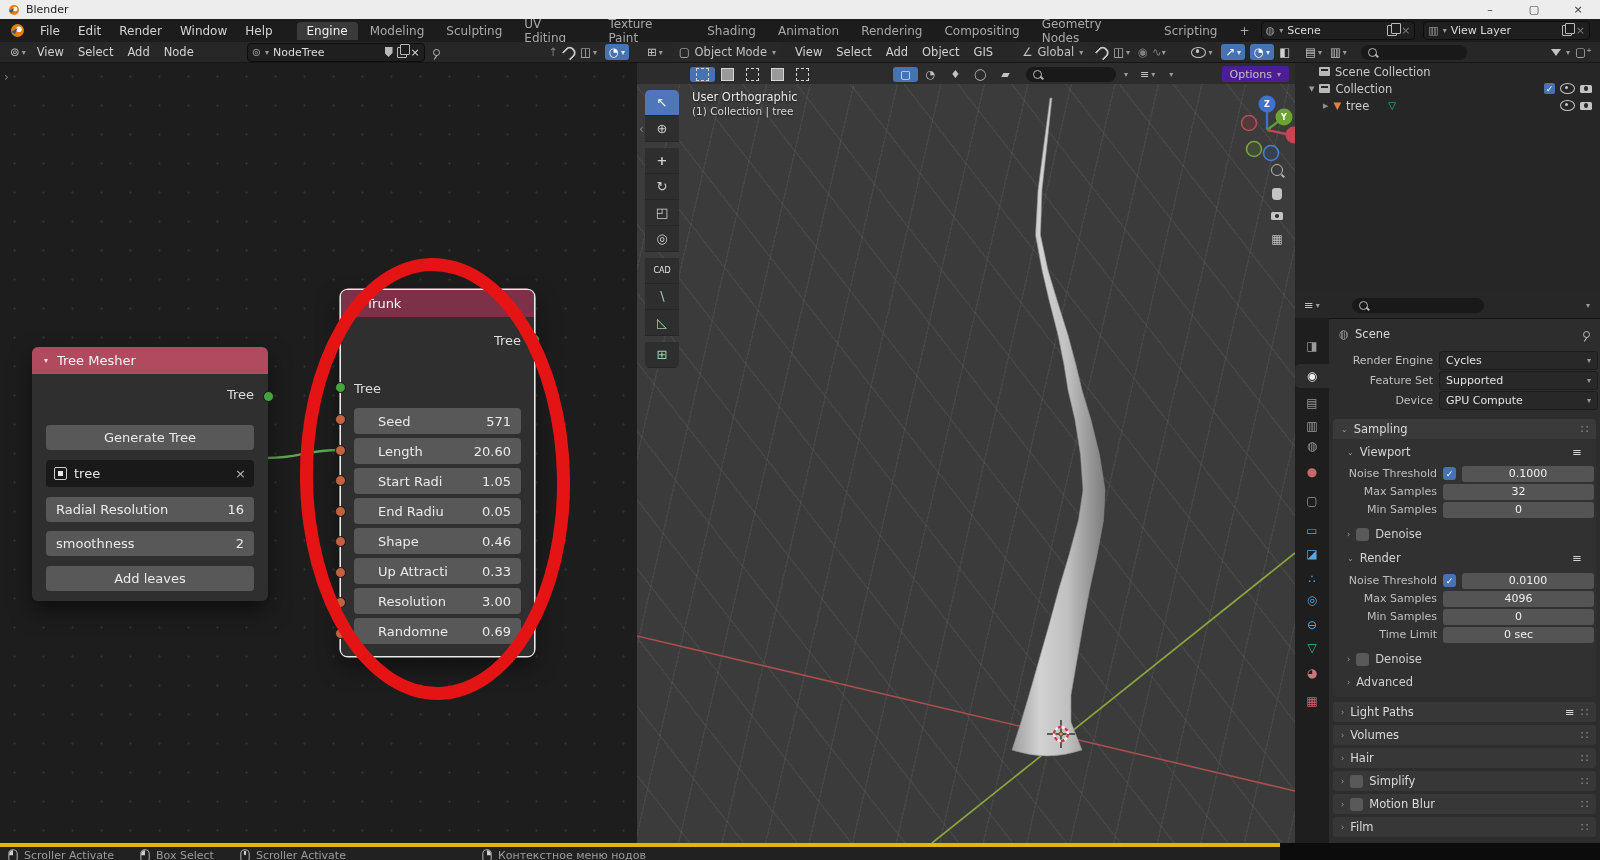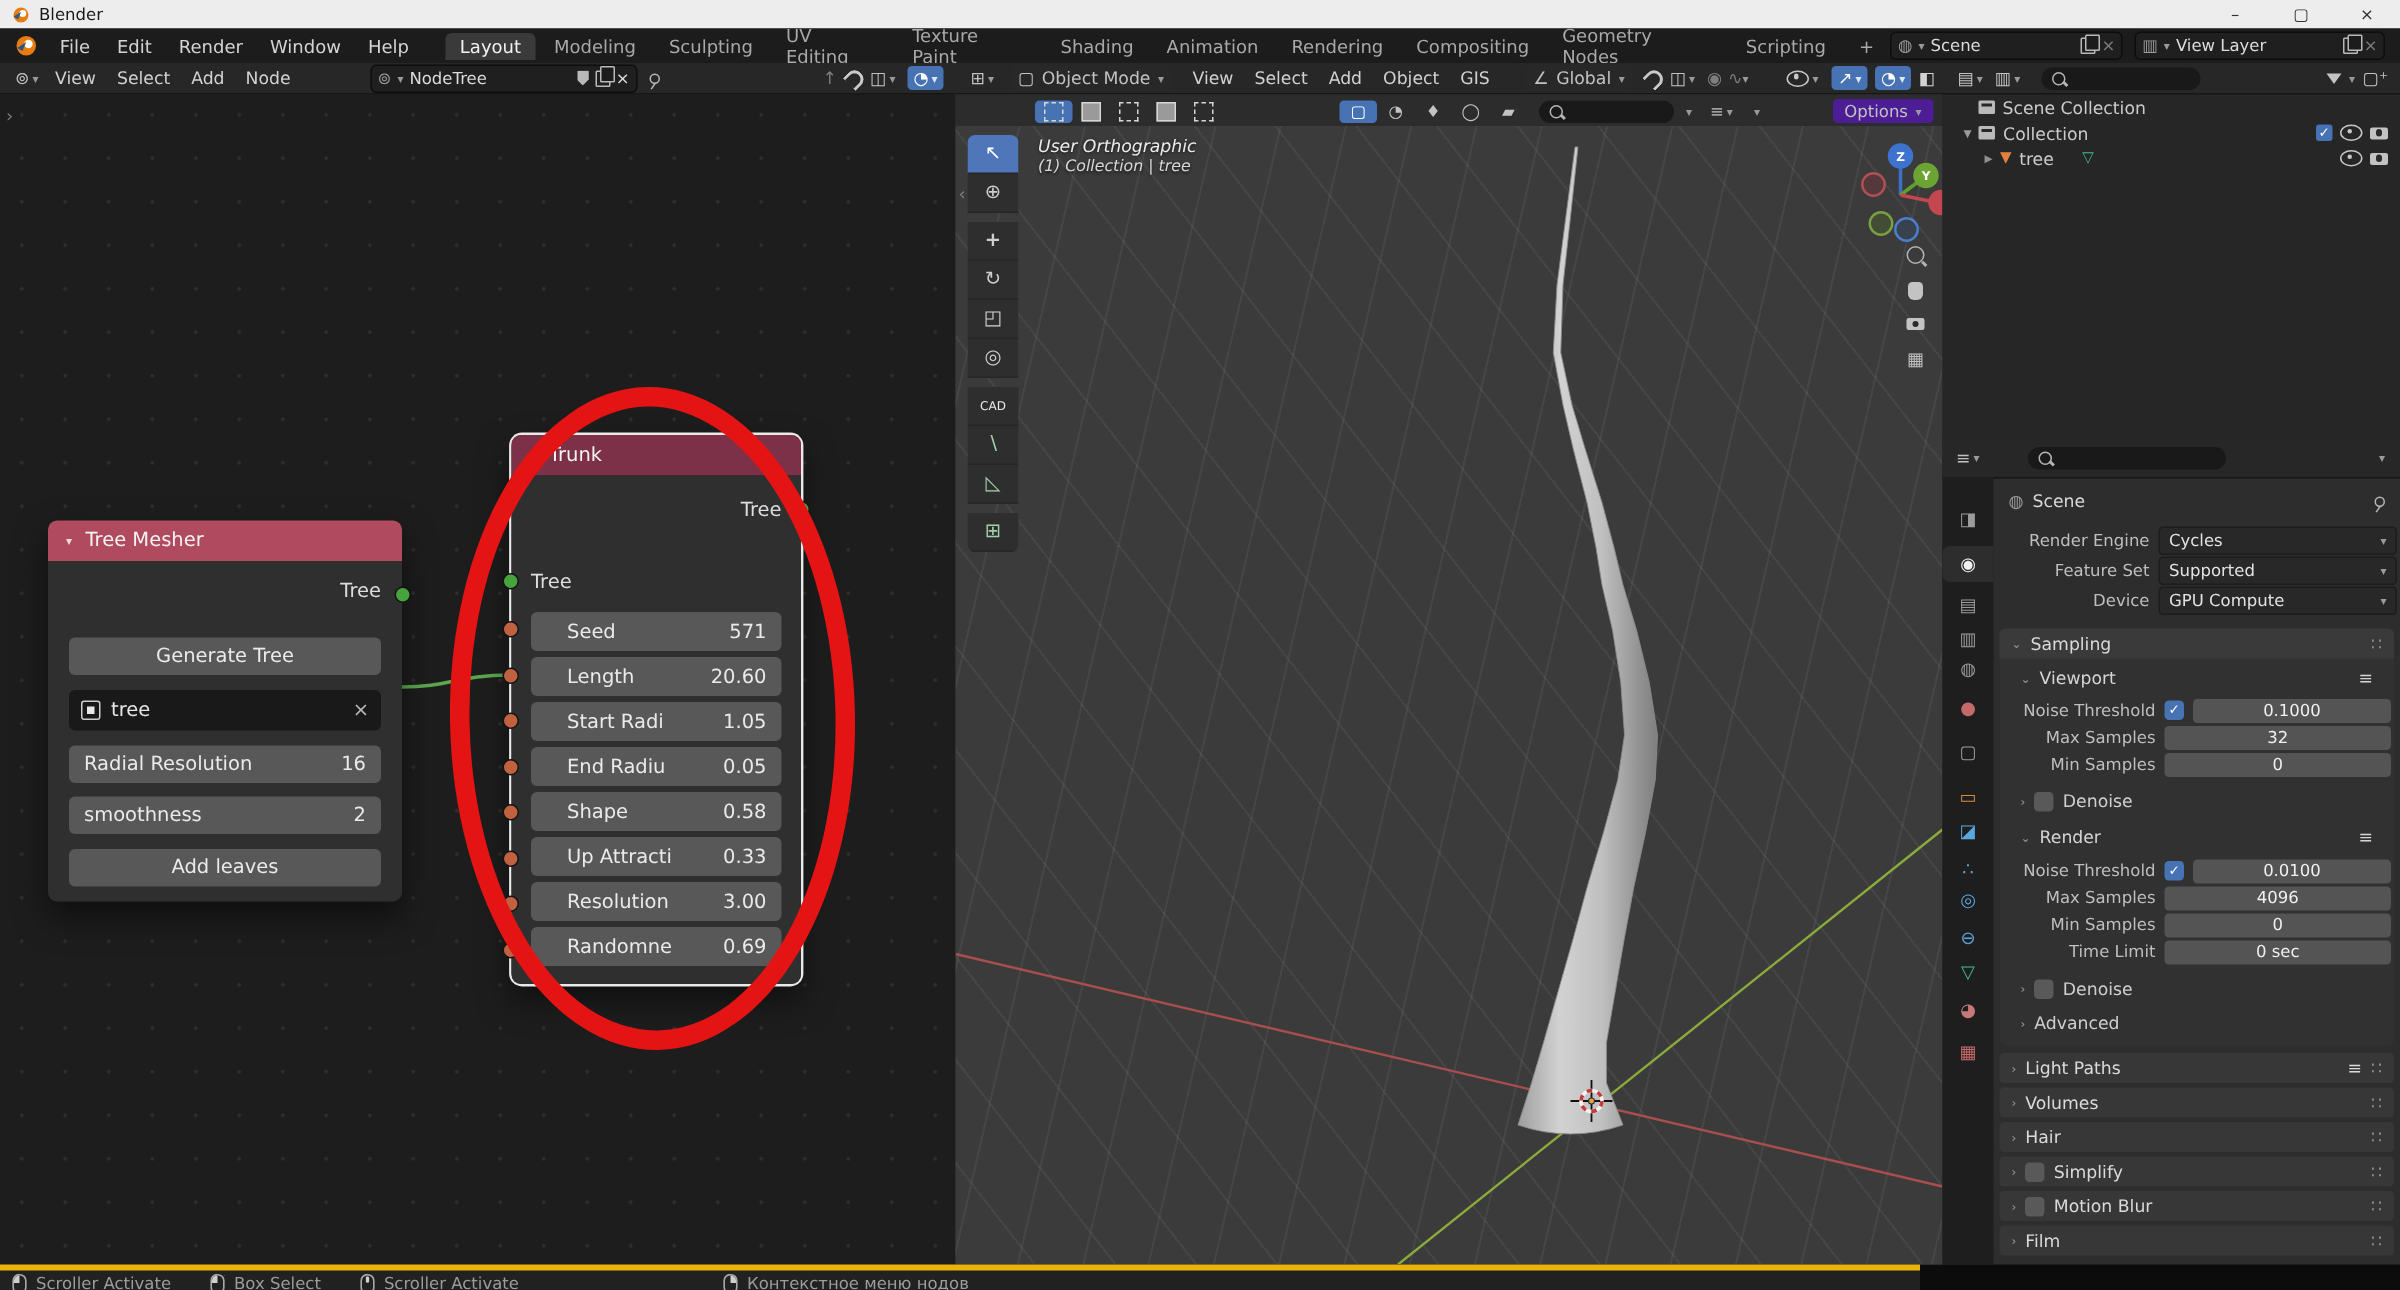--- a/index.html
+++ b/index.html
@@ -83,21 +83,21 @@
   .pval{background:#545454;border-radius:3px;height:16px;flex:1;display:flex;align-items:center;justify-content:center;font-size:11px;color:#f0f0f0;}
   .cb{width:13px;height:13px;border-radius:3px;background:#4772b3;color:#fff;font-size:9px;display:flex;align-items:center;justify-content:center;flex:none;}
   .cb.off{background:#595959;}
   .panelhdr{background:#373737;border-radius:3px;height:20px;display:flex;align-items:center;padding:0 8px;gap:6px;font-size:11.5px;color:#dadada;}
   .prow{display:flex;align-items:center;gap:6px;height:17px;margin-bottom:1px;padding-right:2px;}
   .gray-sq{color:#8f8f8f;}
   
   .statusbar{left:0;top:843px;width:1280px;height:17px;background:#212121;border-top:4px solid #eab308;display:flex;align-items:center;font-size:11px;color:#9c9c9c;}
   .hint{display:flex;align-items:center;gap:6px;margin-right:26px;}
   .gz-label{font-size:8px;font-weight:bold;fill:#fff;}
-  .vtext{color:#ececec;font-size:11.5px;text-shadow:0 1px 2px rgba(0,0,0,.6);font-style:italic;}
+  .vtext{color:#ececec;font-size:11.5px;text-shadow:0 1px 2px rgba(0,0,0,.6);}
 </style>
 </head>
 <body>
 
 <div id="root">
 
   <div class="abs titlebar">
     <svg width="12" height="12" style="margin:0 6px 0 8px">
         <circle cx="6" cy="6" r="5" fill="#e87d0d"></circle>
         <circle cx="7.2" cy="5" r="2.3" fill="#fff"></circle>
@@ -115,21 +115,21 @@
         <circle cx="7.5" cy="7.5" r="6.5" fill="#e87d0d"></circle>
         <circle cx="9" cy="6.3" r="2.8" fill="#fff"></circle>
         <path d="M1.5,9 L7.5,5 L5,11 Z" fill="#265787"></path>
       </svg>
     <span class="menu-item">File</span>
     <span class="menu-item">Edit</span>
     <span class="menu-item">Render</span>
     <span class="menu-item">Window</span>
     <span class="menu-item">Help</span>
     <span style="width:14px"></span>
-    <span class="wstab active">Layout</span>
+    <span class="wstab active">Engine</span>
     <span class="wstab">Modeling</span>
     <span class="wstab">Sculpting</span>
     <span class="wstab">UV Editing</span>
     <span class="wstab">Texture Paint</span>
     <span class="wstab">Shading</span>
     <span class="wstab">Animation</span>
     <span class="wstab">Rendering</span>
     <span class="wstab">Compositing</span>
     <span class="wstab">Geometry Nodes</span>
     <span class="wstab">Scripting</span>
@@ -246,21 +246,21 @@
           <div class="nfield" style="margin-top:4px;height:26px;padding-left:24px">
             <span>Start Radi</span>
             <span>1.05</span>
           </div>
           <div class="nfield" style="margin-top:4px;height:26px;padding-left:24px">
             <span>End Radiu</span>
             <span>0.05</span>
           </div>
           <div class="nfield" style="margin-top:4px;height:26px;padding-left:24px">
             <span>Shape</span>
-            <span>0.58</span>
+            <span>0.46</span>
           </div>
           <div class="nfield" style="margin-top:4px;height:26px;padding-left:24px">
             <span>Up Attracti</span>
             <span>0.33</span>
           </div>
           <div class="nfield" style="margin-top:4px;height:26px;padding-left:24px">
             <span>Resolution</span>
             <span>3.00</span>
           </div>
           <div class="nfield" style="margin-top:4px;height:26px;padding-left:24px">

